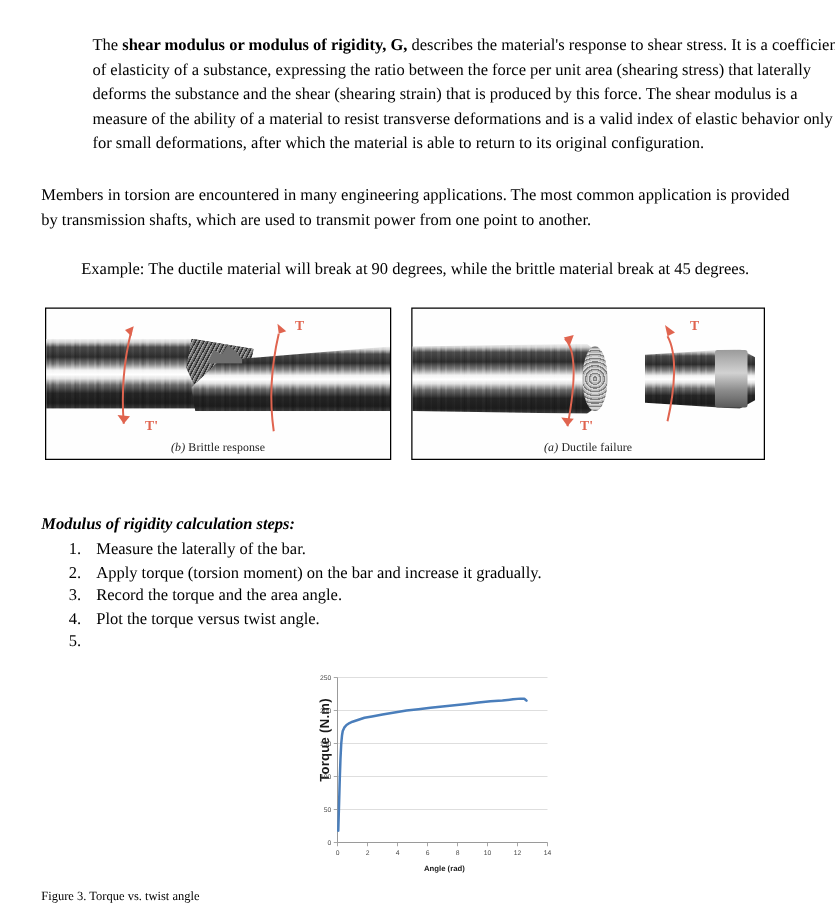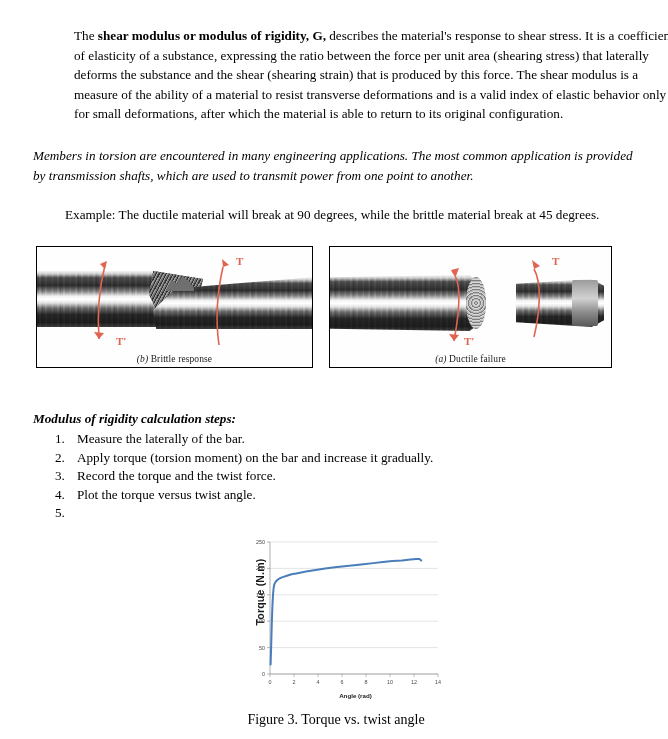--- a/index.html
+++ b/index.html
@@ -18,21 +18,21 @@
   }
   .body-text{
     position:absolute;
     left:33px;
     width:606px;
     font-size:13.2px;
     line-height:19.6px;
     text-align:left;
   }
   #para1{top:26px;margin-left:41px;}
-  #para2{top:146px;font-style:italic;}
+  #para2{top:146px;}
   #para3{top:205px;margin-left:32px;}
   .b{font-weight:bold;}
 
   
   .fig-row{
     position:absolute;
     left:33px;top:246px;
     width:606px;height:122px;
   }
   .photo-panel{
@@ -163,22 +163,21 @@
     color:#1a1a1a;
   }
   .tick-label{
     font-family:"Liberation Sans", sans-serif;
     font-size:5.4px;
     fill:#4a4a4a;
   }
   #fig3-caption{
     position:absolute;
     left:33px;top:712px;width:606px;
-    text-align:center;
-    font-size:14px;
+    font-size:10px;
   }
 </style>
 </head>
 <body>
 
 <div class="page">
 
   <div class="body-text" id="para1"><span>The </span><span class="b">shear modulus or modulus of rigidity, G,</span><span> describes the material's response to shear stress. It is a coefficient of elasticity of a substance, expressing the ratio between the force per unit area (shearing stress) that laterally deforms the substance and the shear (shearing strain) that is produced by this force. The shear modulus is a measure of the ability of a material to resist transverse deformations and is a valid index of elastic behavior only for small deformations, after which the material is able to return to its original configuration.</span></div>
 
   <div class="body-text" id="para2">Members in torsion are encountered in many engineering applications. The most common application is provided by transmission shafts, which are used to transmit power from one point to another.</div>
@@ -252,21 +251,21 @@
       <div class="panel-caption"><i>(a)</i> <span>Ductile failure</span></div>
     </div>
   </div>
 
 
   <div id="steps-heading">Modulus of rigidity calculation steps:</div>
 
   <ol id="steps-list">
     <li><span class="num">1.</span><span>Measure the laterally of the bar.</span></li>
     <li><span class="num">2.</span><span>Apply torque (torsion moment) on the bar and increase it gradually.</span></li>
-    <li><span class="num">3.</span><span>Record the torque and the twist force.</span></li>
+    <li><span class="num">3.</span><span>Record the torque and the area angle.</span></li>
     <li><span class="num">4.</span><span>Plot the torque versus twist angle.</span></li>
     <li><span class="num">5.</span></li>
   </ol>
 
   <div class="chart-wrap">
     <div class="chart-ylabel">Torque (N.m)</div>
     <svg class="chart-svg" id="chart-svg" width="215" height="160">
         <line x1="42" y1="140" x2="210" y2="140" stroke="#d9d9d9" stroke-width="0.7"></line>
         <line x1="39" y1="140" x2="42" y2="140" stroke="#9a9a9a" stroke-width="0.7"></line>
         <text x="37" y="142" text-anchor="end" class="tick-label">0</text>

